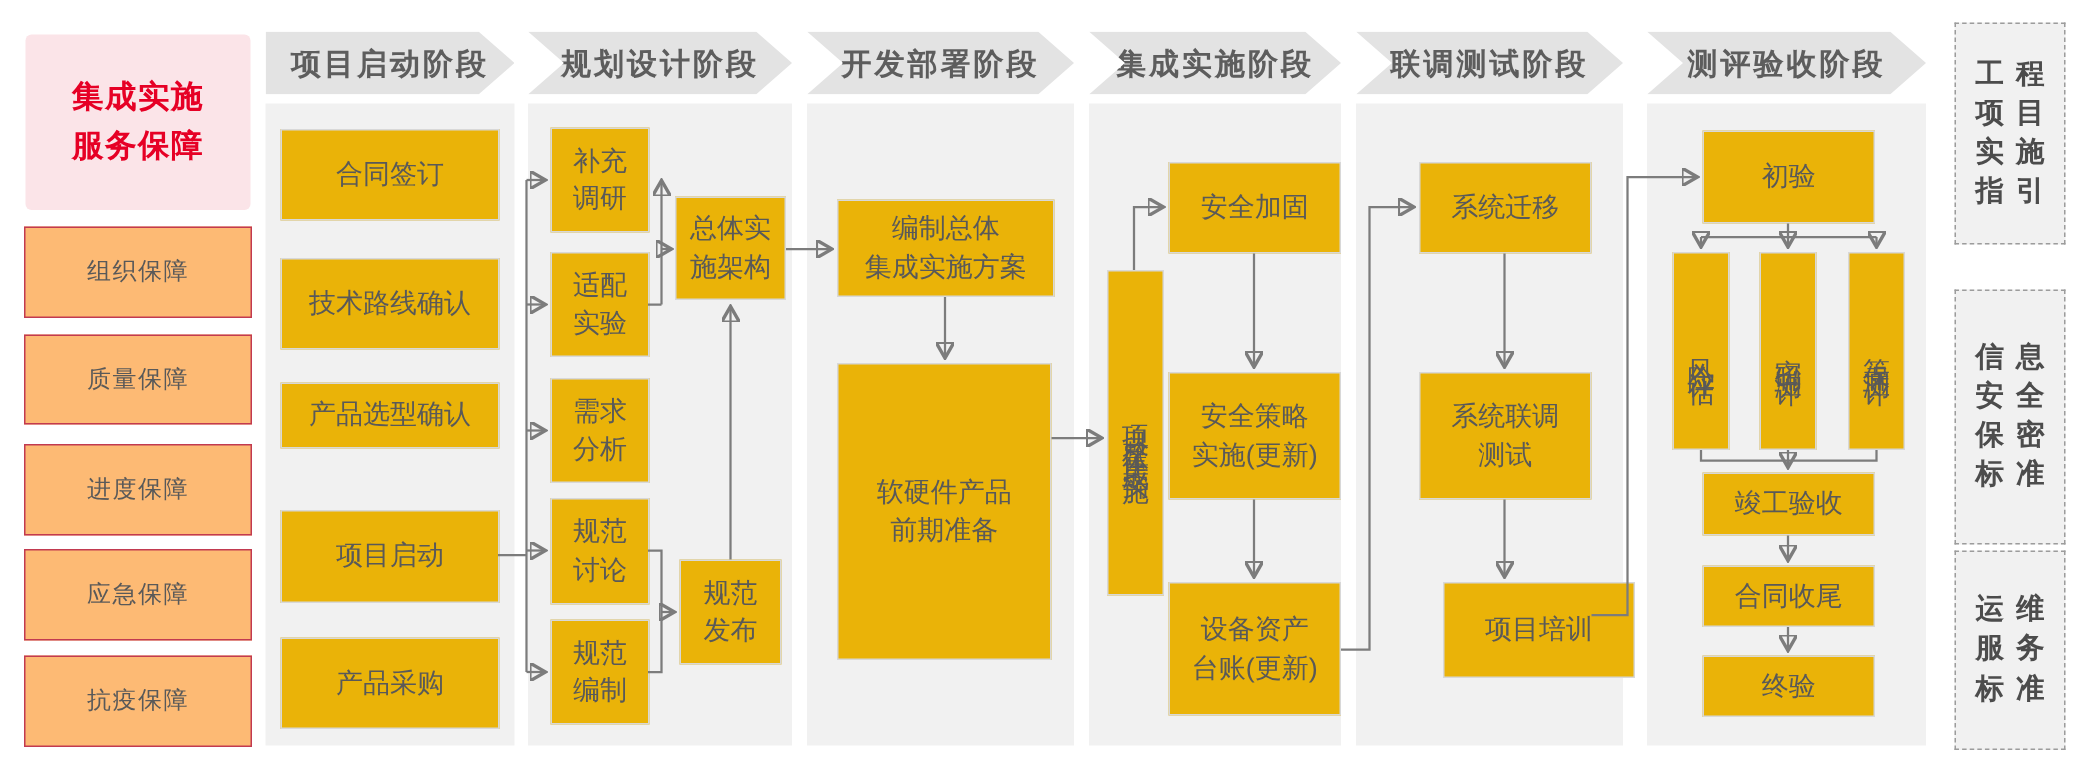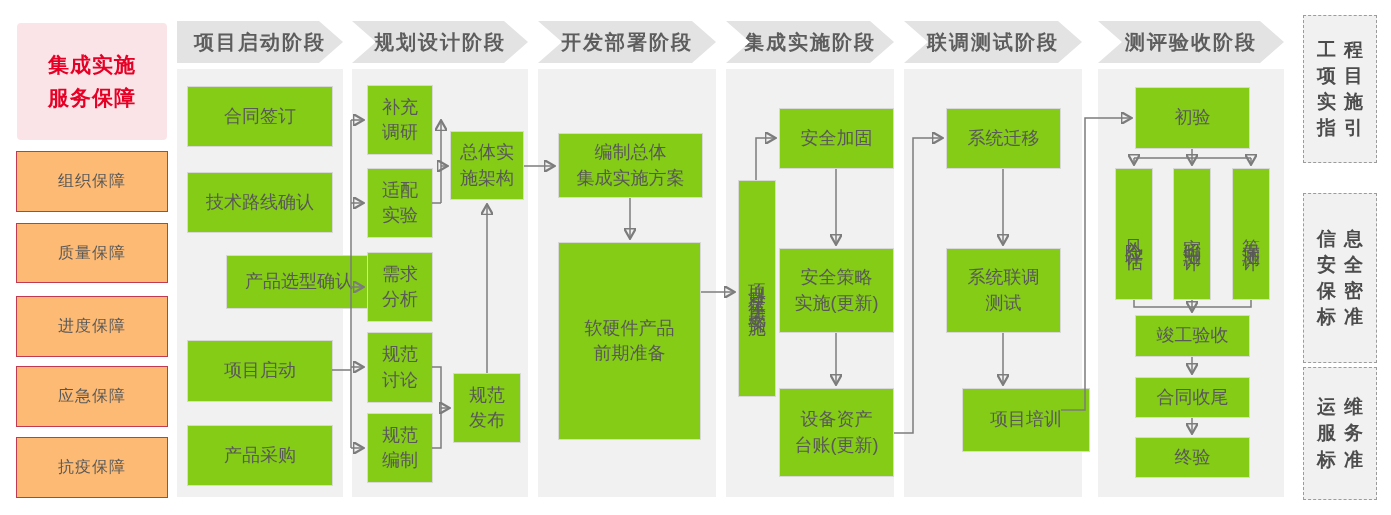--- a/index.html
+++ b/index.html
@@ -4,21 +4,21 @@
 <style>
   html,body{margin:0;padding:0;background:#ffffff;}
   .stage{position:relative;width:1391px;height:515px;background:#ffffff;
          font-family:"Liberation Sans",sans-serif;overflow:hidden;}
   .panel{position:absolute;top:69px;height:428px;background:#f1f1f1;}
   .band{position:absolute;top:21px;height:42px;background:#e3e3e3;color:#5d5d5d;
         font-weight:bold;font-size:20px;letter-spacing:2px;box-sizing:border-box;
         display:flex;align-items:center;justify-content:center;
         clip-path:polygon(0 0,calc(100% - 24px) 0,100% 50%,calc(100% - 24px) 100%,0 100%,24px 50%);}
   .band.first{clip-path:polygon(0 0,calc(100% - 24px) 0,100% 50%,calc(100% - 24px) 100%,0 100%);}
-  .box{position:absolute;background:#84cc16;border:1px solid #d8d8d8;box-sizing:border-box;
+  .box{position:absolute;background:#eab308;border:1px solid #d8d8d8;box-sizing:border-box;
        color:#595959;font-size:18px;line-height:1.4;display:flex;align-items:center;
        justify-content:center;text-align:center;white-space:pre-line;}
   .box.v{writing-mode:vertical-rl;text-orientation:upright;letter-spacing:5px;line-height:1;}
   .legend-title{position:absolute;left:17px;top:23px;width:150px;height:117px;
        background:#fbe4e8;border-radius:4px;color:#e60025;font-size:21px;font-weight:bold;
        line-height:1.55;letter-spacing:1px;display:flex;align-items:center;justify-content:center;
        text-align:center;white-space:pre-line;}
   .legend-item{position:absolute;left:16px;width:152px;background:#fdba74;
        border:1.5px solid #c23a50;box-sizing:border-box;color:#595959;font-size:16px;
        letter-spacing:1px;display:flex;align-items:center;justify-content:center;}
@@ -51,21 +51,21 @@
 
   <div class="band first" style="left:177px;width:166px;">项目启动阶段</div>
   <div class="band" style="left:352px;width:176px;">规划设计阶段</div>
   <div class="band" style="left:538px;width:178px;">开发部署阶段</div>
   <div class="band" style="left:726px;width:168px;">集成实施阶段</div>
   <div class="band" style="left:904px;width:178px;">联调测试阶段</div>
   <div class="band" style="left:1098px;width:186px;">测评验收阶段</div>
 
   <div class="box" style="left:187px;top:86px;width:146px;height:61px;">合同签订</div>
   <div class="box" style="left:187px;top:172px;width:146px;height:61px;">技术路线确认</div>
-  <div class="box" style="left:187px;top:255px;width:146px;height:54px;margin-left:39px;">产品选型确认</div>
+  <div class="box" style="left:187px;top:255px;width:146px;height:44px;">产品选型确认</div>
   <div class="box" style="left:187px;top:340px;width:146px;height:62px;">项目启动</div>
   <div class="box" style="left:187px;top:425px;width:146px;height:61px;">产品采购</div>
 
   <div class="box" style="left:367px;top:85px;width:66px;height:70px;">补充
 调研</div>
   <div class="box" style="left:367px;top:168px;width:66px;height:70px;">适配
 实验</div>
   <div class="box" style="left:367px;top:252px;width:66px;height:70px;">需求
 分析</div>
   <div class="box" style="left:367px;top:332px;width:66px;height:71px;">规范

